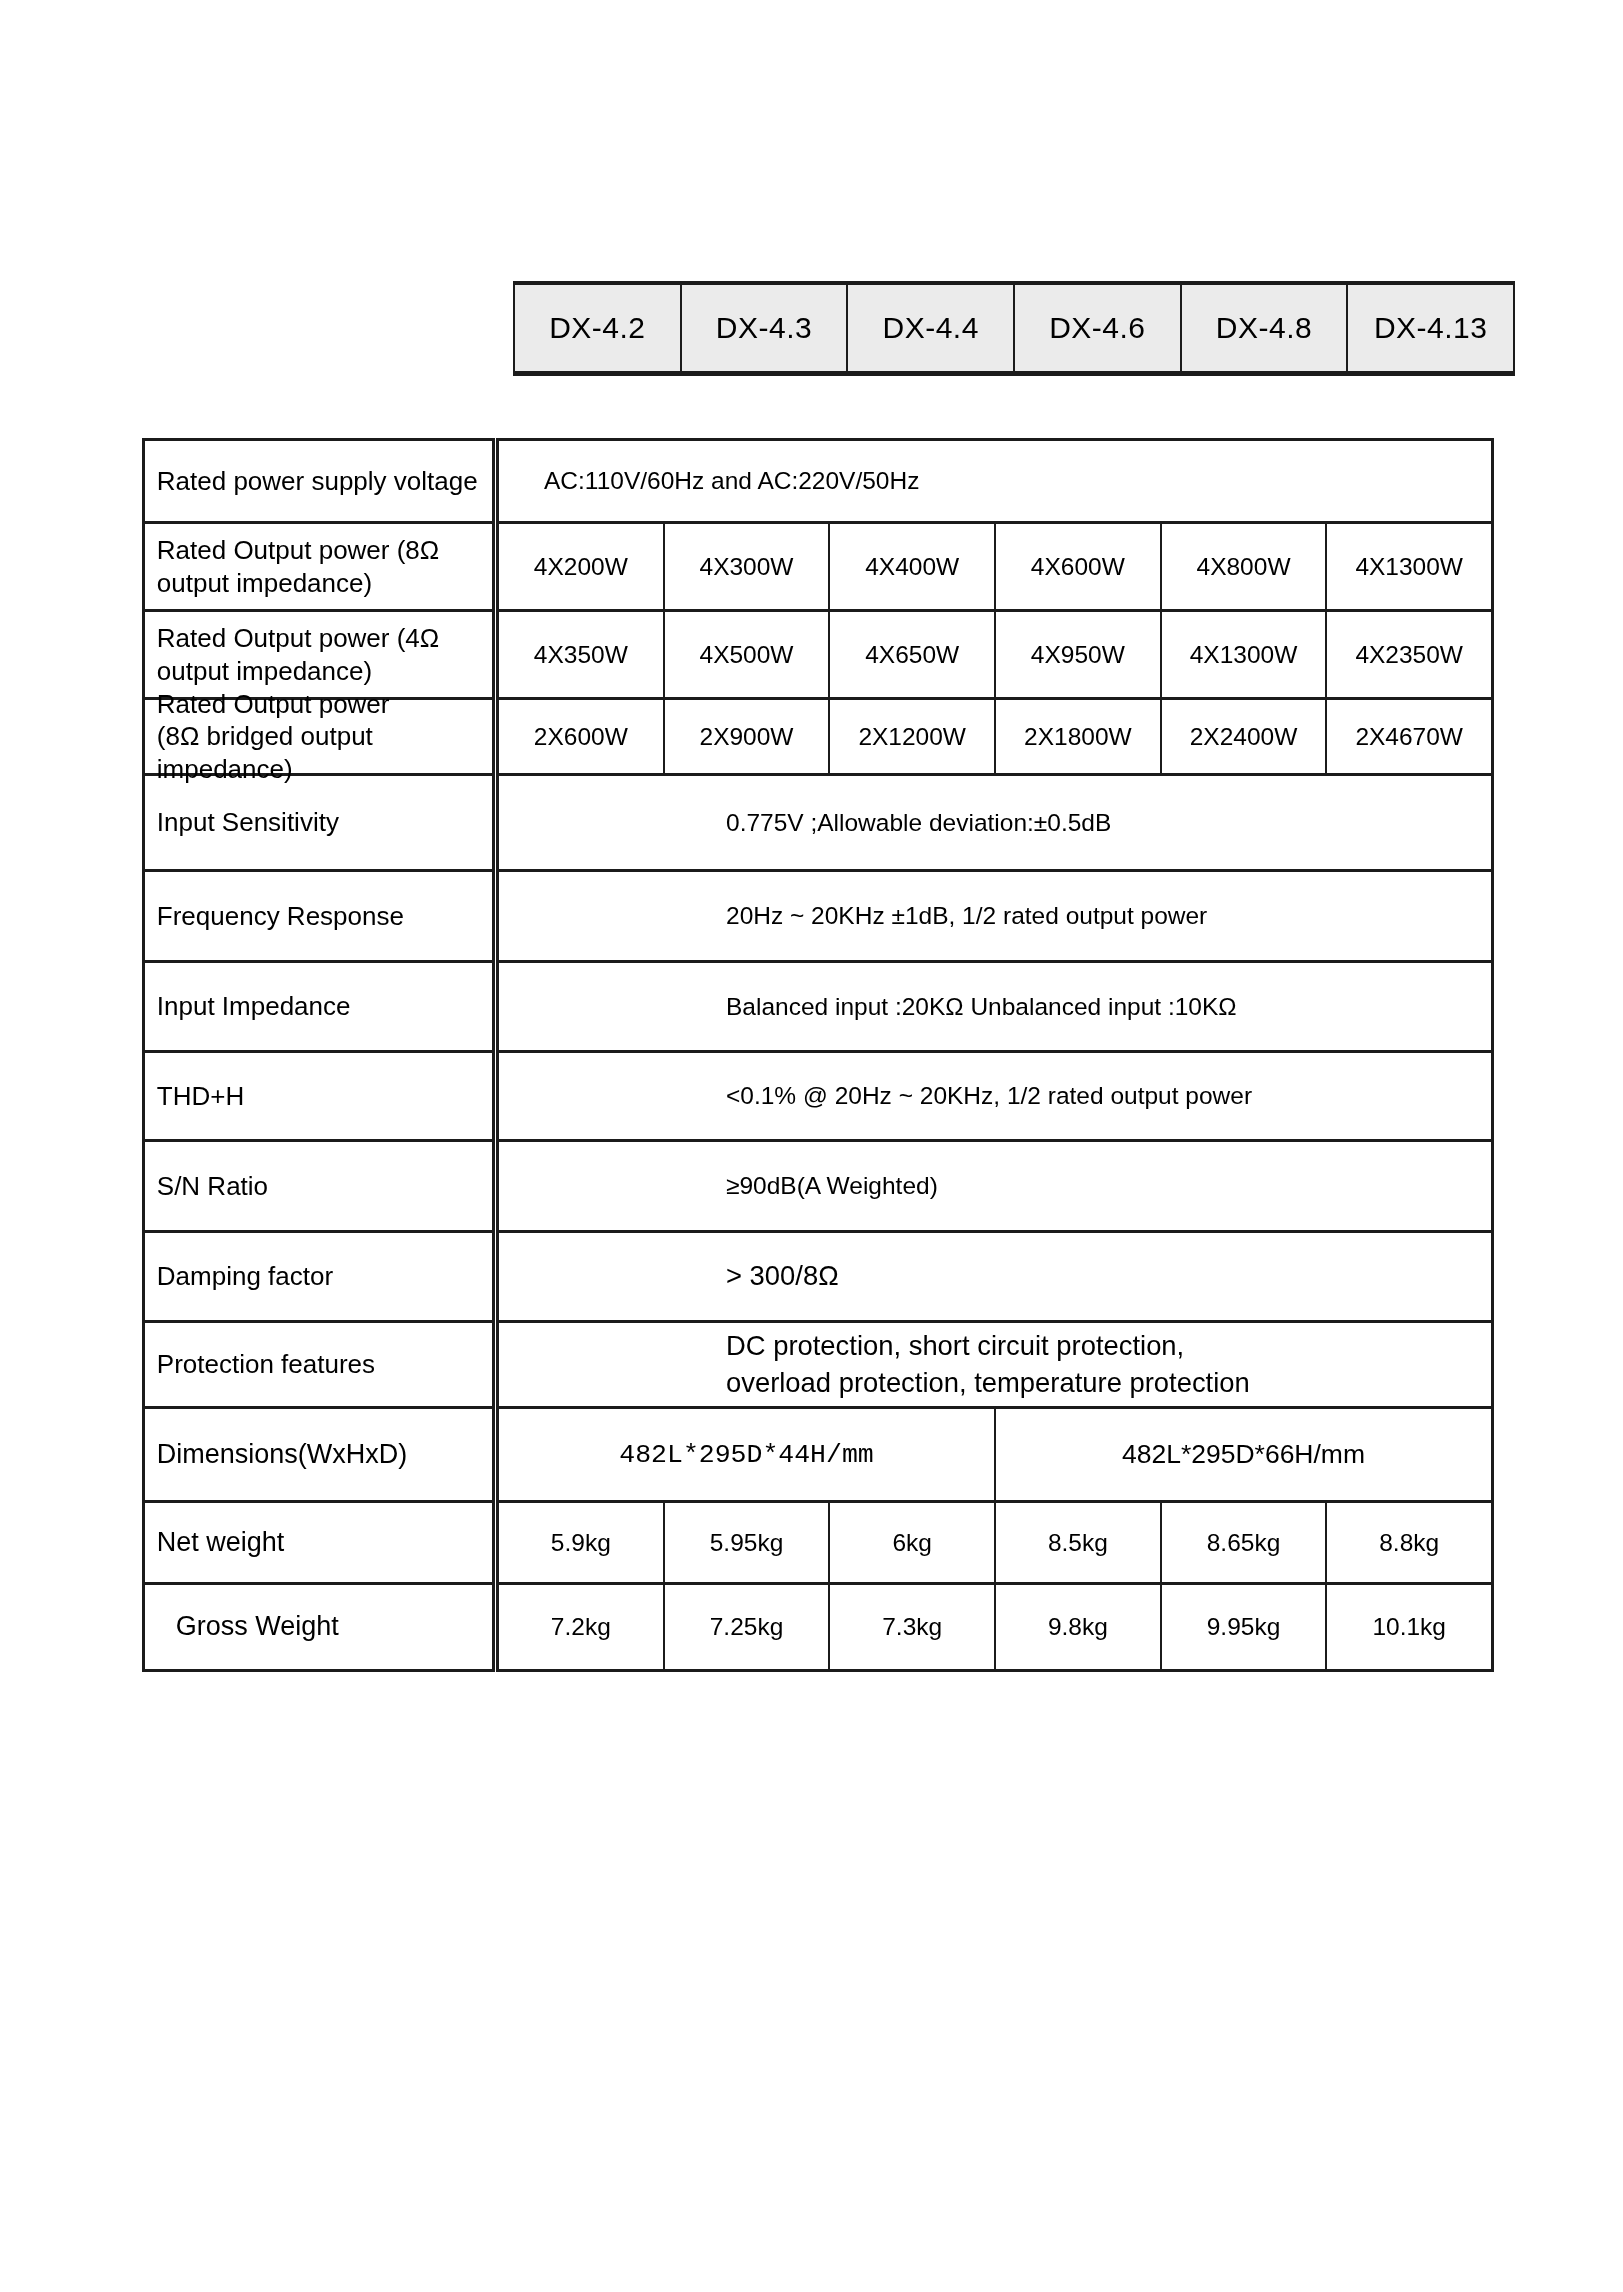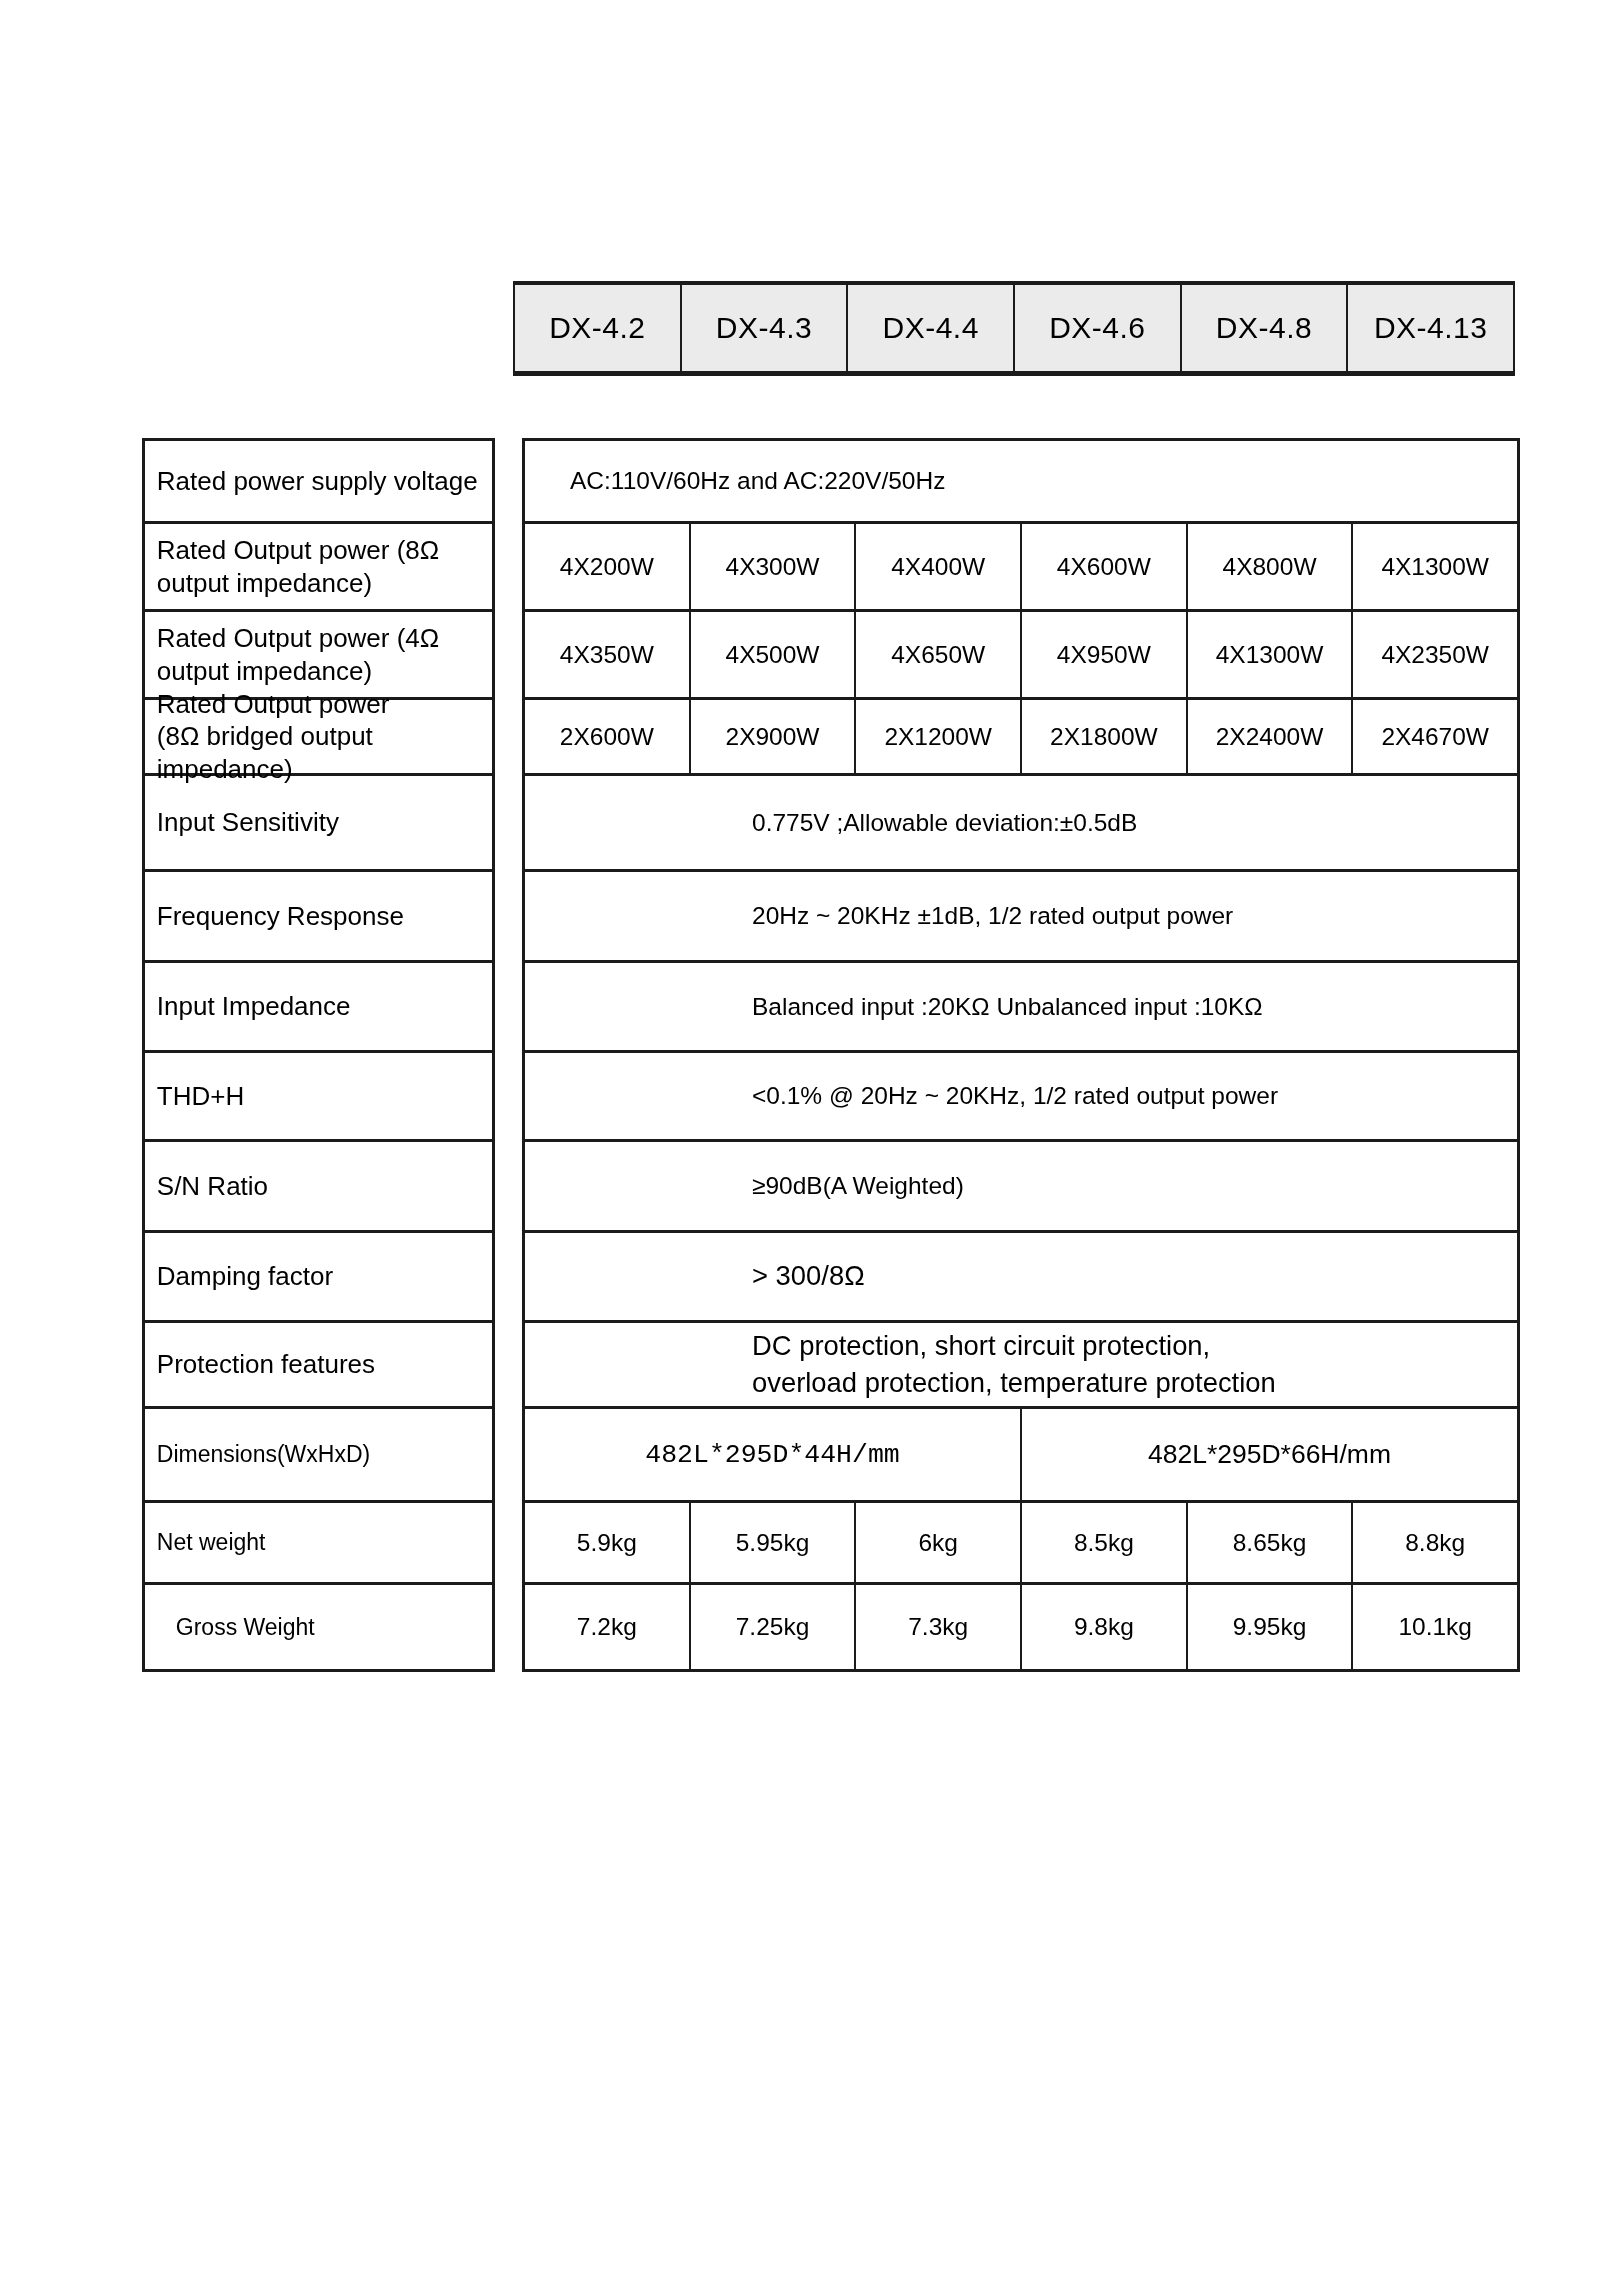--- a/index.html
+++ b/index.html
@@ -42,25 +42,25 @@
   .label-row{
     box-sizing:border-box;
     border-bottom:3.9px solid #1b1b1b;
     display:flex;align-items:center;
     padding:3.9px 3.9px 3.9px 11.8px;
     font-size:26px;
     white-space:pre-line;
     line-height:1.25;
   }
   .label-row:last-child{border-bottom:none;margin-left:19px;}
-  .label-big{font-size:23px;}
+  .label-big{font-size:27px;}
 
   
   .values{
-    position:absolute;left:522px;top:438px;
+    position:absolute;left:496px;top:438px;
     width:998px;
     box-sizing:border-box;
     border:3.9px solid #1b1b1b;
     background:#ffffff;
   }
   .vrow{
     box-sizing:border-box;
     display:flex;
     border-bottom:3.9px solid #1b1b1b;
   }

